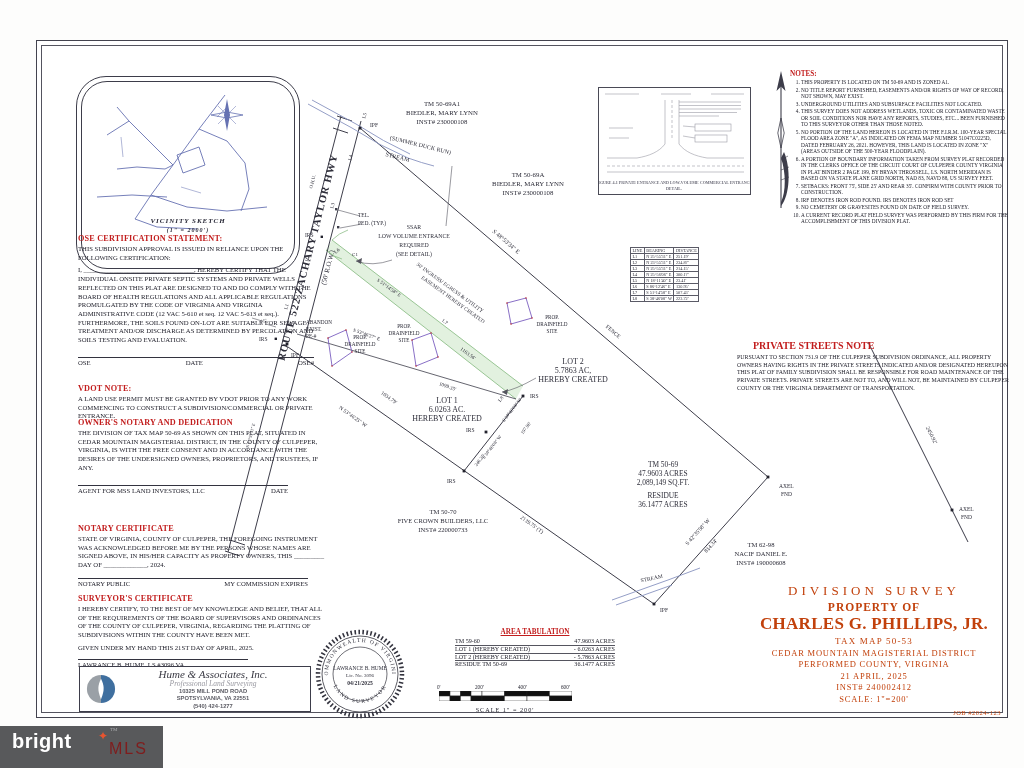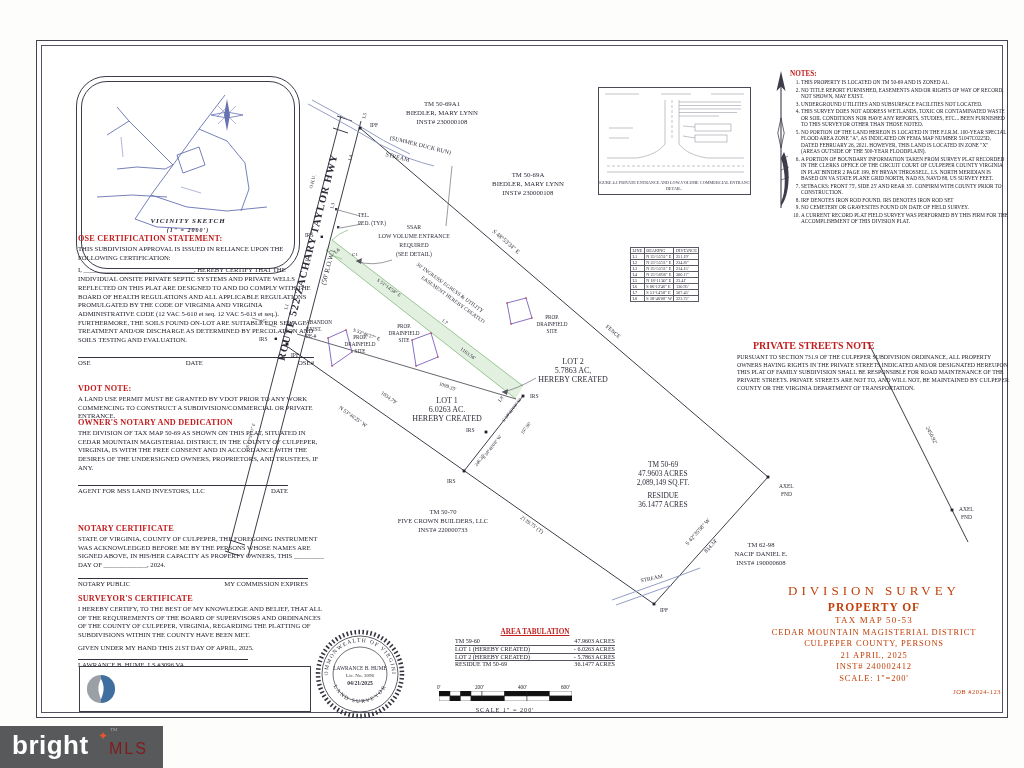--- a/index.html
+++ b/index.html
@@ -71,21 +71,21 @@
 
   
   .sbar { left:437px; top:684px; width:136px; height:32px; font-size:5.2px; }
   .sbar .t { position:absolute; top:0; }
   .sbar .cap { position:absolute; top:22px; width:100%; text-align:center; font-size:6.2px; letter-spacing:1px; }
 
   
   .wm { left:0; top:724px; width:170px; height:44px; }
   .wm-box { position:absolute; left:0; top:2px; width:163px; height:42px; background:#58595b; }
   .wm-brand { position:absolute; left:12px; top:6px; font-family:"Liberation Sans", sans-serif;
-              font-weight:bold; font-size:26px; color:#ffffff; letter-spacing:.5px; }
+              font-weight:bold; font-size:20px; color:#ffffff; letter-spacing:.5px; }
   .wm-mls { position:absolute; left:109px; top:16px; font-family:"Liberation Sans", sans-serif;
             font-size:16px; color:#7f1d1d; letter-spacing:2px; }
   .wm-star { position:absolute; left:98px; top:5px; color:#e8542f; font-size:12px; }
   .wm-tm { position:absolute; left:110px; top:3px; color:#aaacae; font-size:5px; }
 
   svg text { font-family:"Liberation Serif", serif; fill:#2e2e3a; }
   .inset svg text { fill:#6e6e7a; }
 </style>
 </head>
 <body>
@@ -363,20 +363,27 @@
       <span>LAWRANCE B. HUME, LS    #3096 VA</span>
     </div>
   </div>
 
   <div class="abs firm">
     <svg width="30" height="30" viewBox="0 0 32 32">
       <path d="M16,1 A15,15 0 0 0 16,31 Z" fill="#9aa0a6"></path>
       <path d="M16,1 A15,15 0 0 1 16,31 Z" fill="#3f6f9f"></path>
       <path d="M16,5 C12.5,12 12,17 16,27 C20,17 19.5,12 16,5 Z" fill="#ffffff"></path>
     </svg>
+    <div class="firm-col">
+      <div class="firm-name">Hume &amp; Associates, Inc.</div>
+      <div class="firm-tag">Professional Land Surveying</div>
+      <div class="firm-small">10325 MILL POND ROAD</div>
+      <div class="firm-small">SPOTSYLVANIA, VA 22551</div>
+      <div class="firm-small">(540) 424-1277</div>
+    </div>
   </div>
 
   <div class="abs notes">
     <h3>NOTES:</h3>
     <ol>
       <li>THIS PROPERTY IS LOCATED ON TM 50-69 AND IS ZONED A1.</li>
       <li>NO TITLE REPORT FURNISHED, EASEMENTS AND/OR RIGHTS OF WAY OF RECORD, NOT SHOWN, MAY EXIST.</li>
       <li>UNDERGROUND UTILITIES AND SUBSURFACE FACILITIES NOT LOCATED.</li>
       <li>THIS SURVEY DOES NOT ADDRESS WETLANDS, TOXIC OR CONTAMINATED WASTE OR SOIL CONDITIONS NOR HAVE ANY REPORTS, STUDIES, ETC... BEEN FURNISHED TO THIS SURVEYOR OTHER THAN THOSE NOTED.</li>
       <li>NO PORTION OF THE LAND HEREON IS LOCATED IN THE F.I.R.M. 100-YEAR SPECIAL FLOOD AREA ZONE "A", AS INDICATED ON FEMA MAP NUMBER 51047C0225D, DATED FEBRUARY 26, 2021. HOWEVER, THIS LAND IS LOCATED IN ZONE "X" (AREAS OUTSIDE OF THE 500-YEAR FLOODPLAIN).</li>
@@ -527,23 +534,24 @@
         <rect x="88" y="5" width="22.5" height="5" fill="#fff"></rect>
           <rect x="110.5" y="5" width="22.5" height="5" fill="#111"></rect>
       </g>
     </svg>
     <div class="cap">SCALE  1" =  200'</div>
   </div>
 
   <div class="abs tblock">
     <div class="tb1">DIVISION  SURVEY</div>
     <div class="tb2">PROPERTY OF</div>
+    <div class="tb3">CHARLES G. PHILLIPS, JR.</div>
     <div class="tb4">TAX  MAP  50-53</div>
     <div class="tb5">CEDAR  MOUNTAIN  MAGISTERIAL  DISTRICT</div>
-    <div class="tb5">CULPEPER  COUNTY,  PERSONS</div>
+    <div class="tb5">PERFORMED  COUNTY,  VIRGINIA</div>
     <div class="tb5">21  APRIL,  2025</div>
     <div class="tb5">INST#  240002412</div>
     <div class="tb5">SCALE:  1"=200'</div>
     <div class="tbjob">JOB  #2024-123</div>
   </div>
 
   <div class="abs wm">
     <div class="wm-box"></div>
     <span class="wm-brand">bright</span>
     <span class="wm-star">✦</span>

